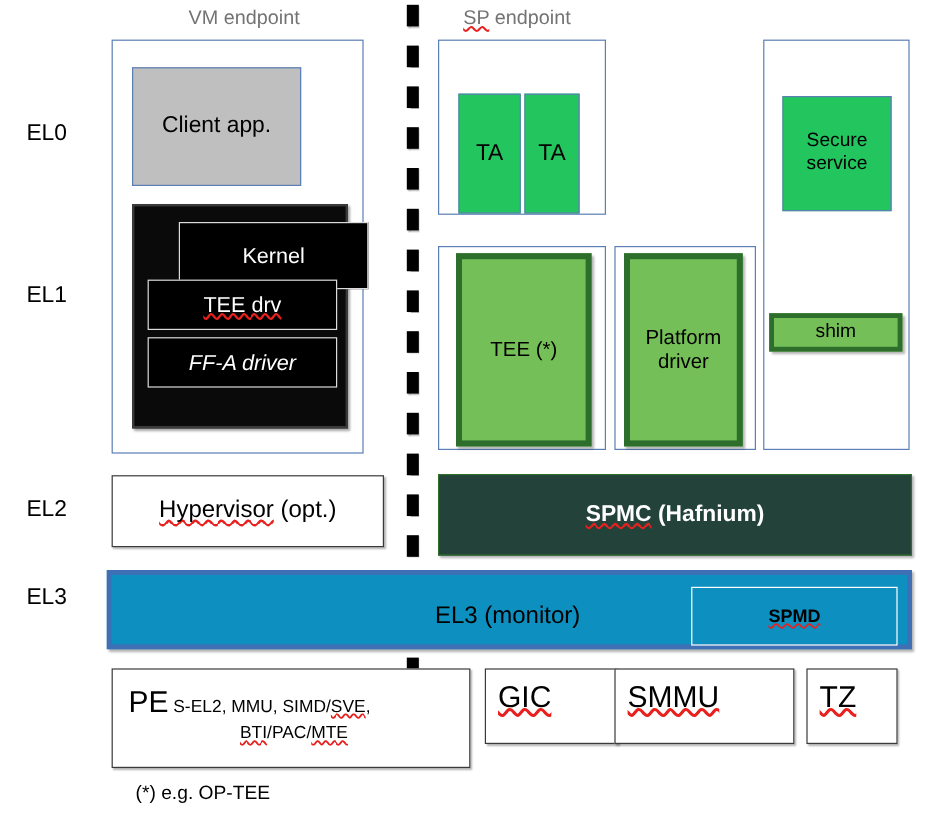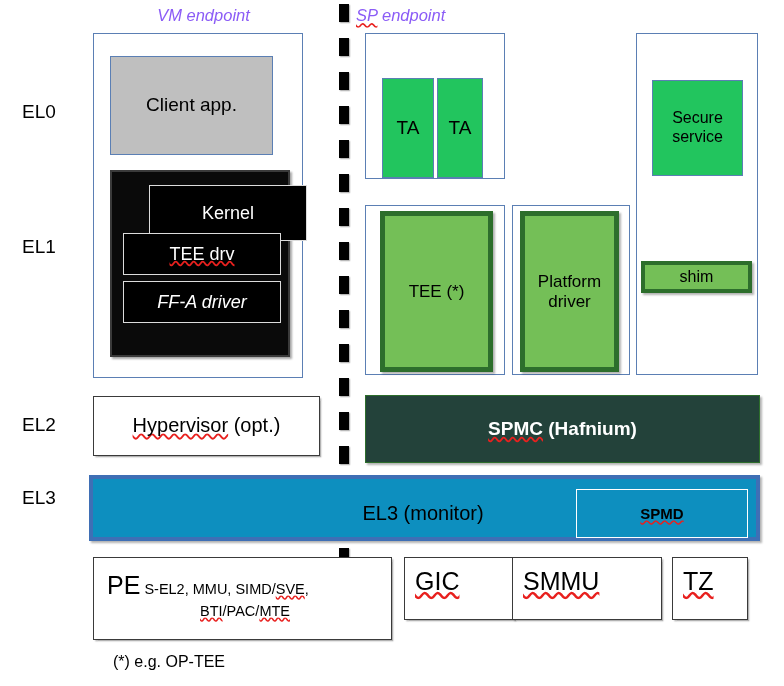--- a/index.html
+++ b/index.html
@@ -6,21 +6,21 @@
   body{
     width:784px;height:686px;background:#ffffff;overflow:hidden;
     font-family:"Liberation Sans","DejaVu Sans",sans-serif;
     color:#000;position:relative;
   }
   #stage{position:absolute;left:0;top:0;width:784px;height:686px;}
   .abs{position:absolute;box-sizing:border-box;}
 
   
   .ctr{display:flex;align-items:center;justify-content:center;text-align:center;line-height:1.16;}
-  .hdr{font-style:italic;font-size:16.5px;color:#8b5cf6;white-space:nowrap;}
+  .hdr{font-size:16.5px;color:#737373;white-space:nowrap;}
   .ellabel{font-size:19px;color:#000;white-space:nowrap;}
 
   
   .sq{
     text-decoration:underline;
     text-decoration-color:#e8201e;
     text-decoration-style:wavy;
     text-decoration-skip-ink:none;
     text-underline-offset:1px;
   }
@@ -61,30 +61,30 @@
   .dashcol{width:10px;}
   .dash{position:absolute;left:0;width:10px;height:18px;background:#000;
         box-shadow:1px 1px 1.2px rgba(0,0,0,.35);}
 </style>
 </head>
 <body>
 
 <div id="stage">
 
   <div class="abs hdr" style="left:131px;top:6px;width:145px;text-align:center;">VM endpoint</div>
-  <div class="abs hdr" style="left:356px;top:6px;white-space:nowrap;"><span class="sq">SP</span><span> endpoint</span></div>
+  <div class="abs hdr" style="left:386px;top:6px;white-space:nowrap;"><span class="sq">SP</span><span> endpoint</span></div>
 
   <div class="abs ellabel" style="left:22px;top:101px;">EL0</div>
   <div class="abs ellabel" style="left:22px;top:236px;">EL1</div>
   <div class="abs ellabel" style="left:22px;top:414px;">EL2</div>
   <div class="abs ellabel" style="left:22px;top:487px;">EL3</div>
 
   <div class="abs bluebox" style="left:93px;top:33px;width:210px;height:345px;"></div>
 
-  <div class="abs greybox ctr" style="left:110px;top:56px;width:163px;height:99px;font-size:19px;">Client app.</div>
+  <div class="abs greybox ctr" style="left:110px;top:56px;width:141px;height:99px;font-size:19px;">Client app.</div>
 
   <div class="abs blackbox" style="left:110px;top:170px;width:180px;height:187px;">
     <div class="abs kline ctr" style="left:11px;top:13px;width:158px;height:56px;margin-left:26px;">Kernel</div>
     <div class="abs kline ctr" style="left:11px;top:61px;width:158px;height:42px;">
         <span class="sq" style="text-decoration-color:#e8201e;">TEE drv</span>
       </div>
     <div class="abs kline ctr" style="left:11px;top:109px;width:158px;height:42px;font-style:italic;">FF-A driver</div>
   </div>
 
   <div class="abs dashcol" style="left:339px;top:0px;height:556px;">

